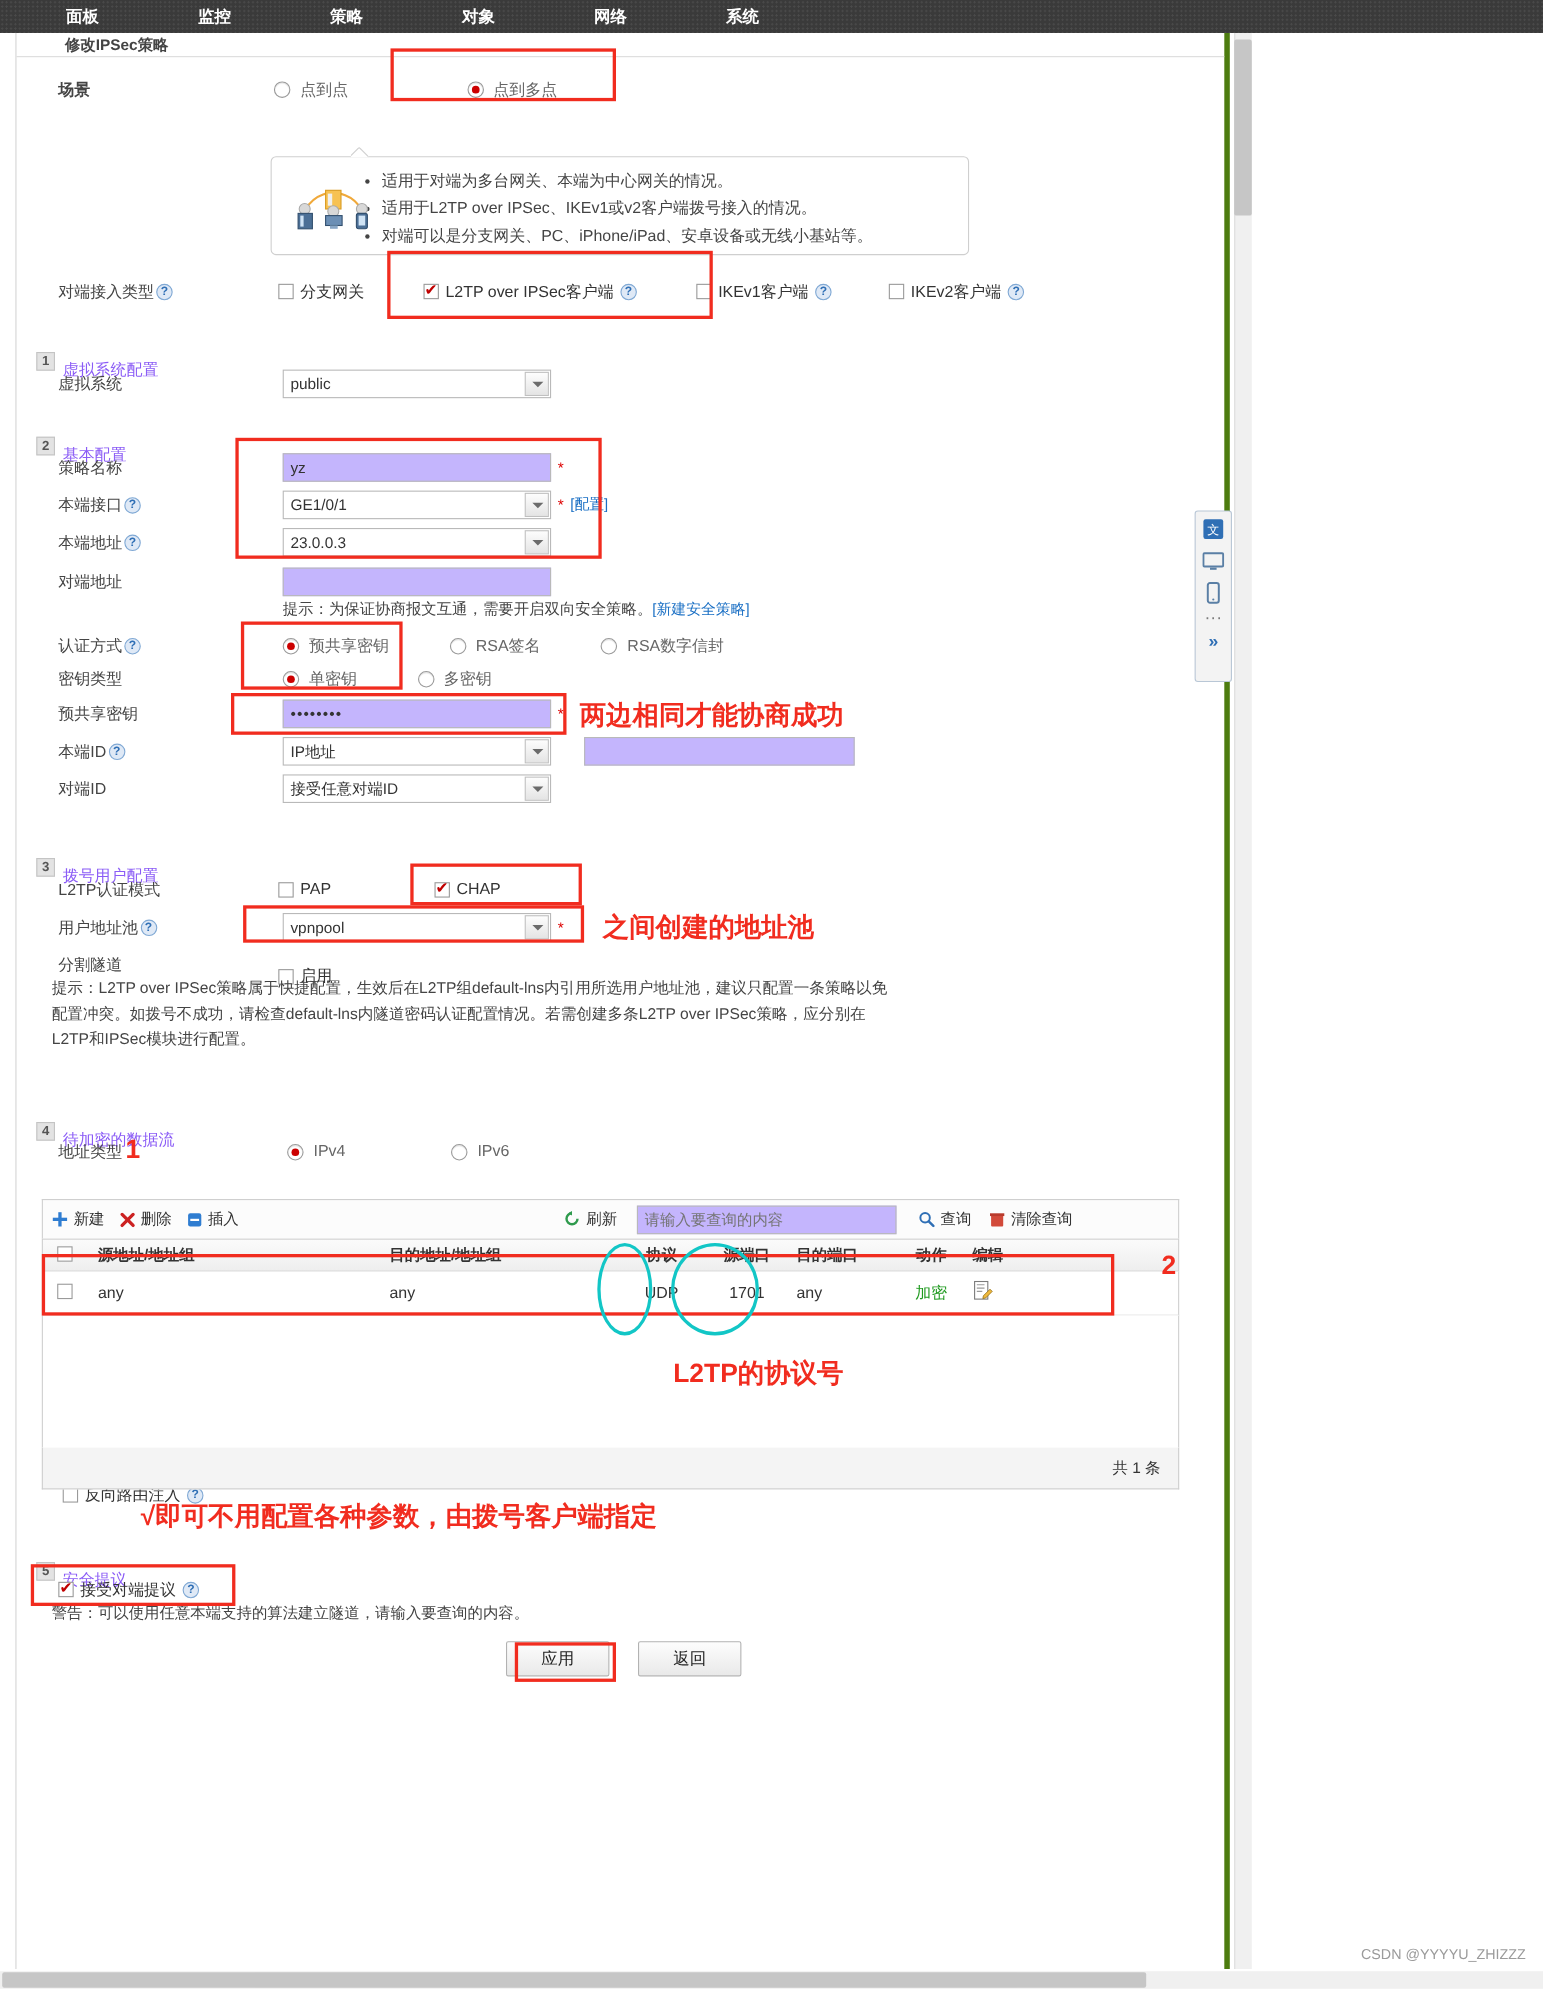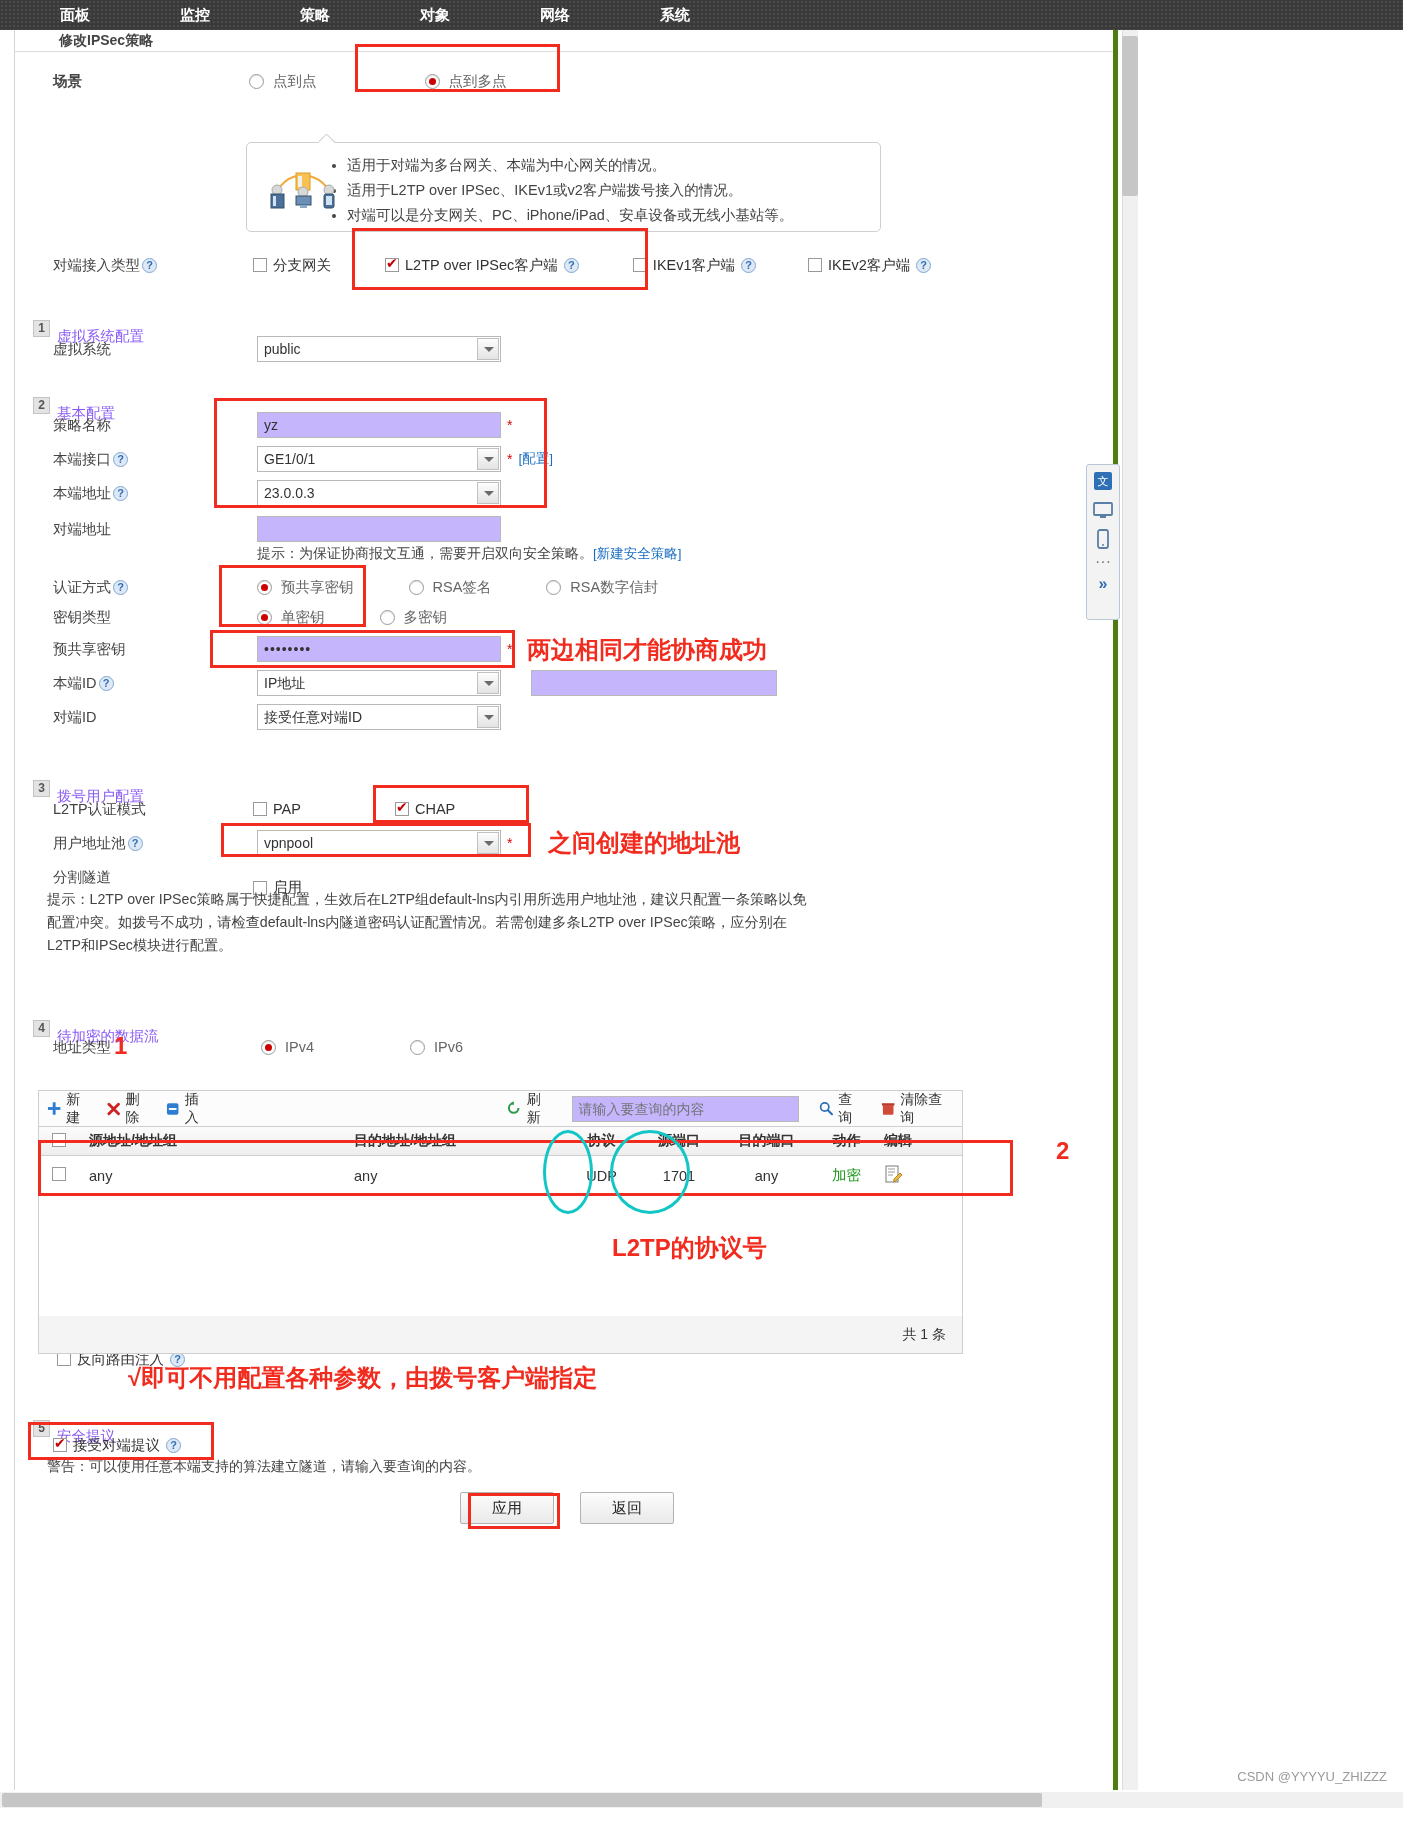--- a/index.html
+++ b/index.html
@@ -120,21 +120,21 @@
 
   .netpic{ position:absolute; left:16px; top:22px; width:80px; height:46px; }
 
   
   .hintp{
     padding-left:32px; padding-right:300px; color:#444; font-size:14.2px;
     line-height:23px;
   }
 
   
-  #tblwrap{ position:absolute; left:38px; top:1090px; width:925px; }
+  #tblwrap{ position:absolute; left:38px; top:1090px; width:1034px; }
   #tbar{
     display:flex; align-items:center; height:36px; border:1px solid #cfcfcf;
     border-bottom:none; background:#fcfcfc; padding:0 8px; gap:14px;
   }
   .tbtn{ display:inline-flex; align-items:center; gap:5px; font-size:14px; color:#333; cursor:pointer;}
   .thead{
     display:flex; align-items:center; height:30px;
     background:linear-gradient(#fbfbfb,#eeeeee); border:1px solid #cfcfcf;
     font-weight:bold; font-size:14px; color:#333;
   }
@@ -149,21 +149,21 @@
   .tfoot{
     height:38px; border:1px solid #cfcfcf; border-top:none; background:#f4f4f4;
     display:flex; align-items:center; justify-content:flex-end; padding-right:16px;
     font-size:14px; color:#333;
   }
   .c0{ width:40px; text-align:center; }
   .c1{ width:275px; padding-left:10px;}
   .c2{ width:215px; }
   .c3{ width:65px; text-align:center;}
   .c4{ width:90px; text-align:center;}
-  .c5{ width:85px; text-align:center;}
+  .c5{ width:85px; text-align:left;}
   .c6{ width:75px; text-align:center;}
   .c7{ width:70px; }
 
   
   .redbox{ position:absolute; border:3px solid #f12c1f; pointer-events:none; }
   .redtext{ position:absolute; color:#f12c1f; font-weight:bold; font-size:24px; white-space:nowrap; }
   .cyanell{ position:absolute; border:3px solid #12c6c6; border-radius:50%; pointer-events:none; }
 
   
   #dock{

